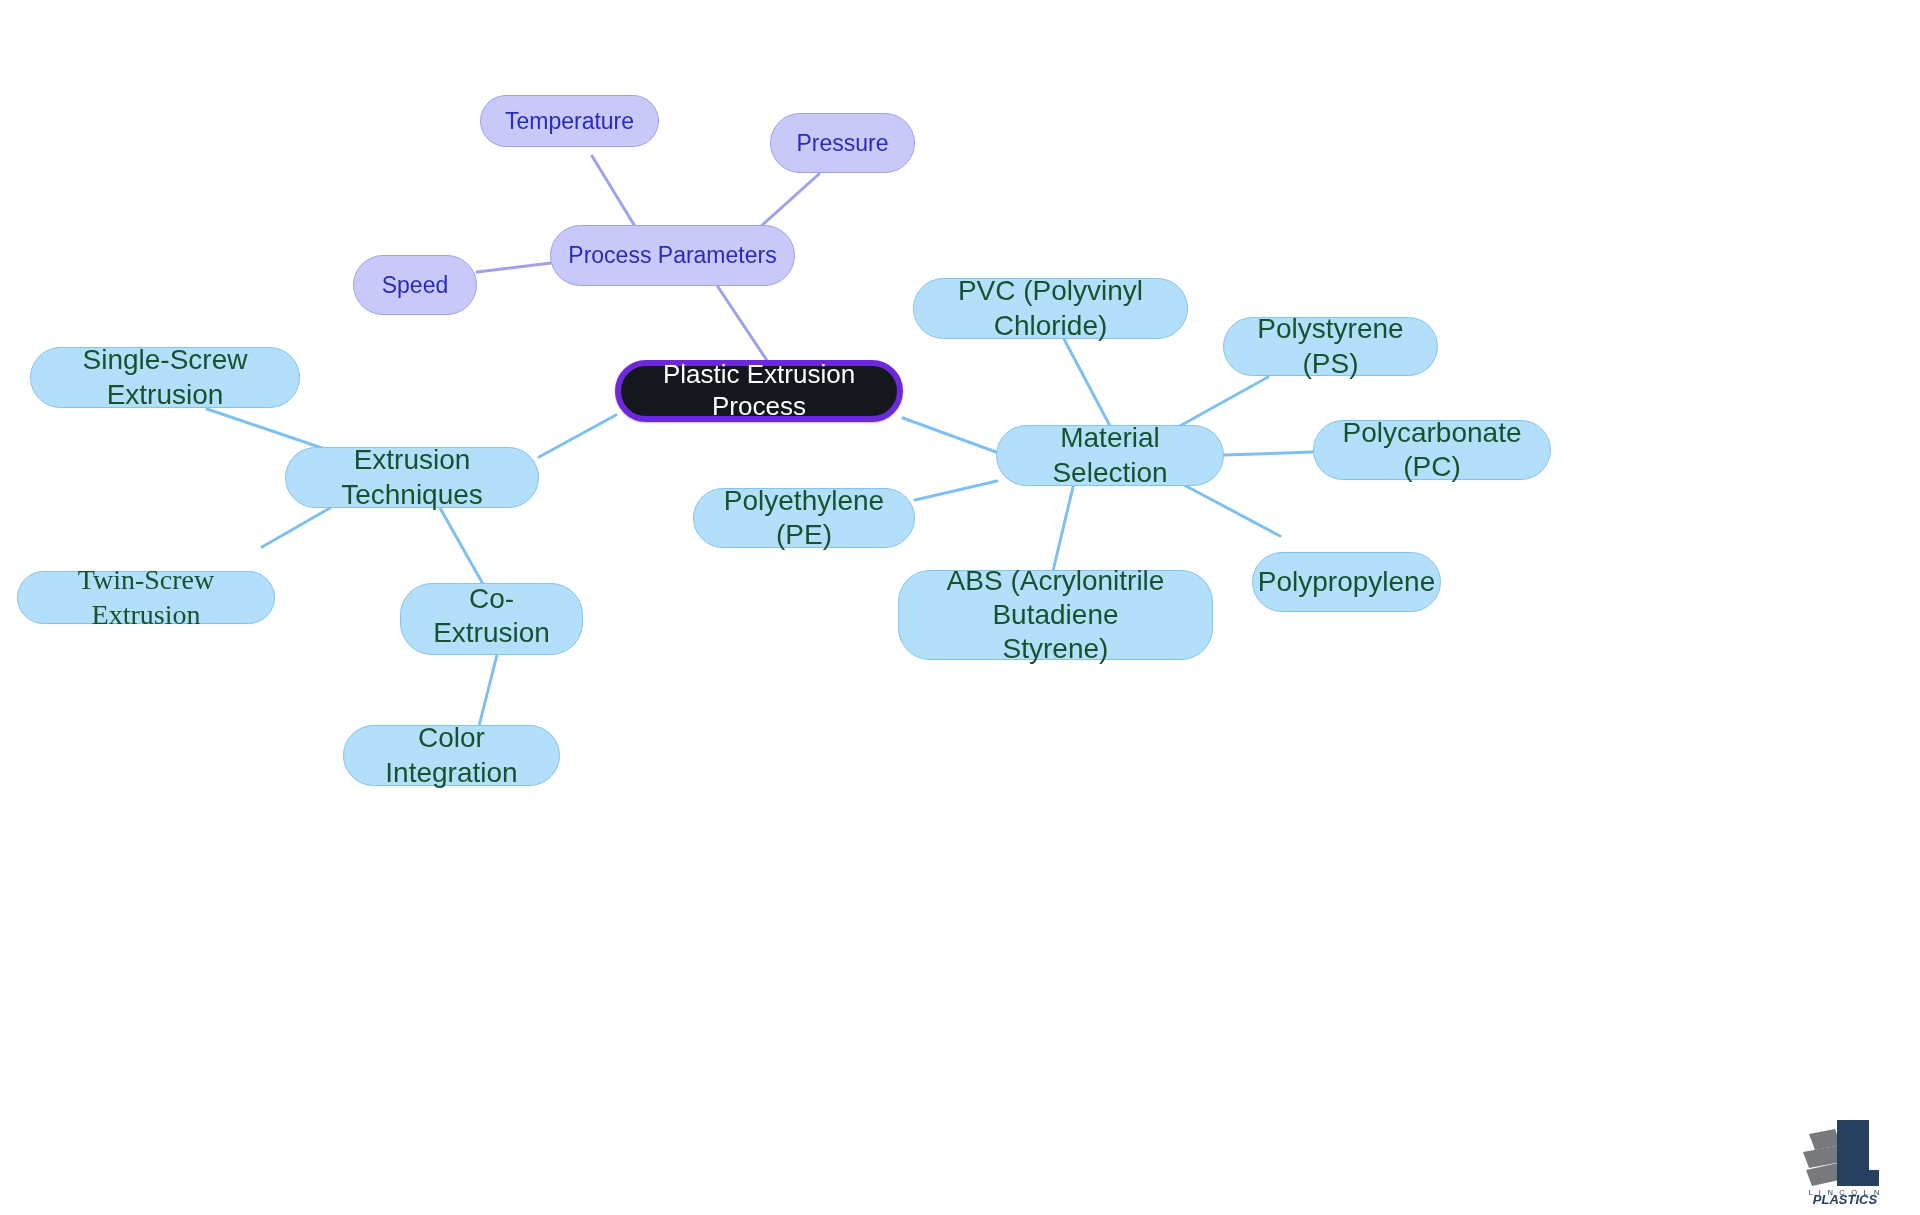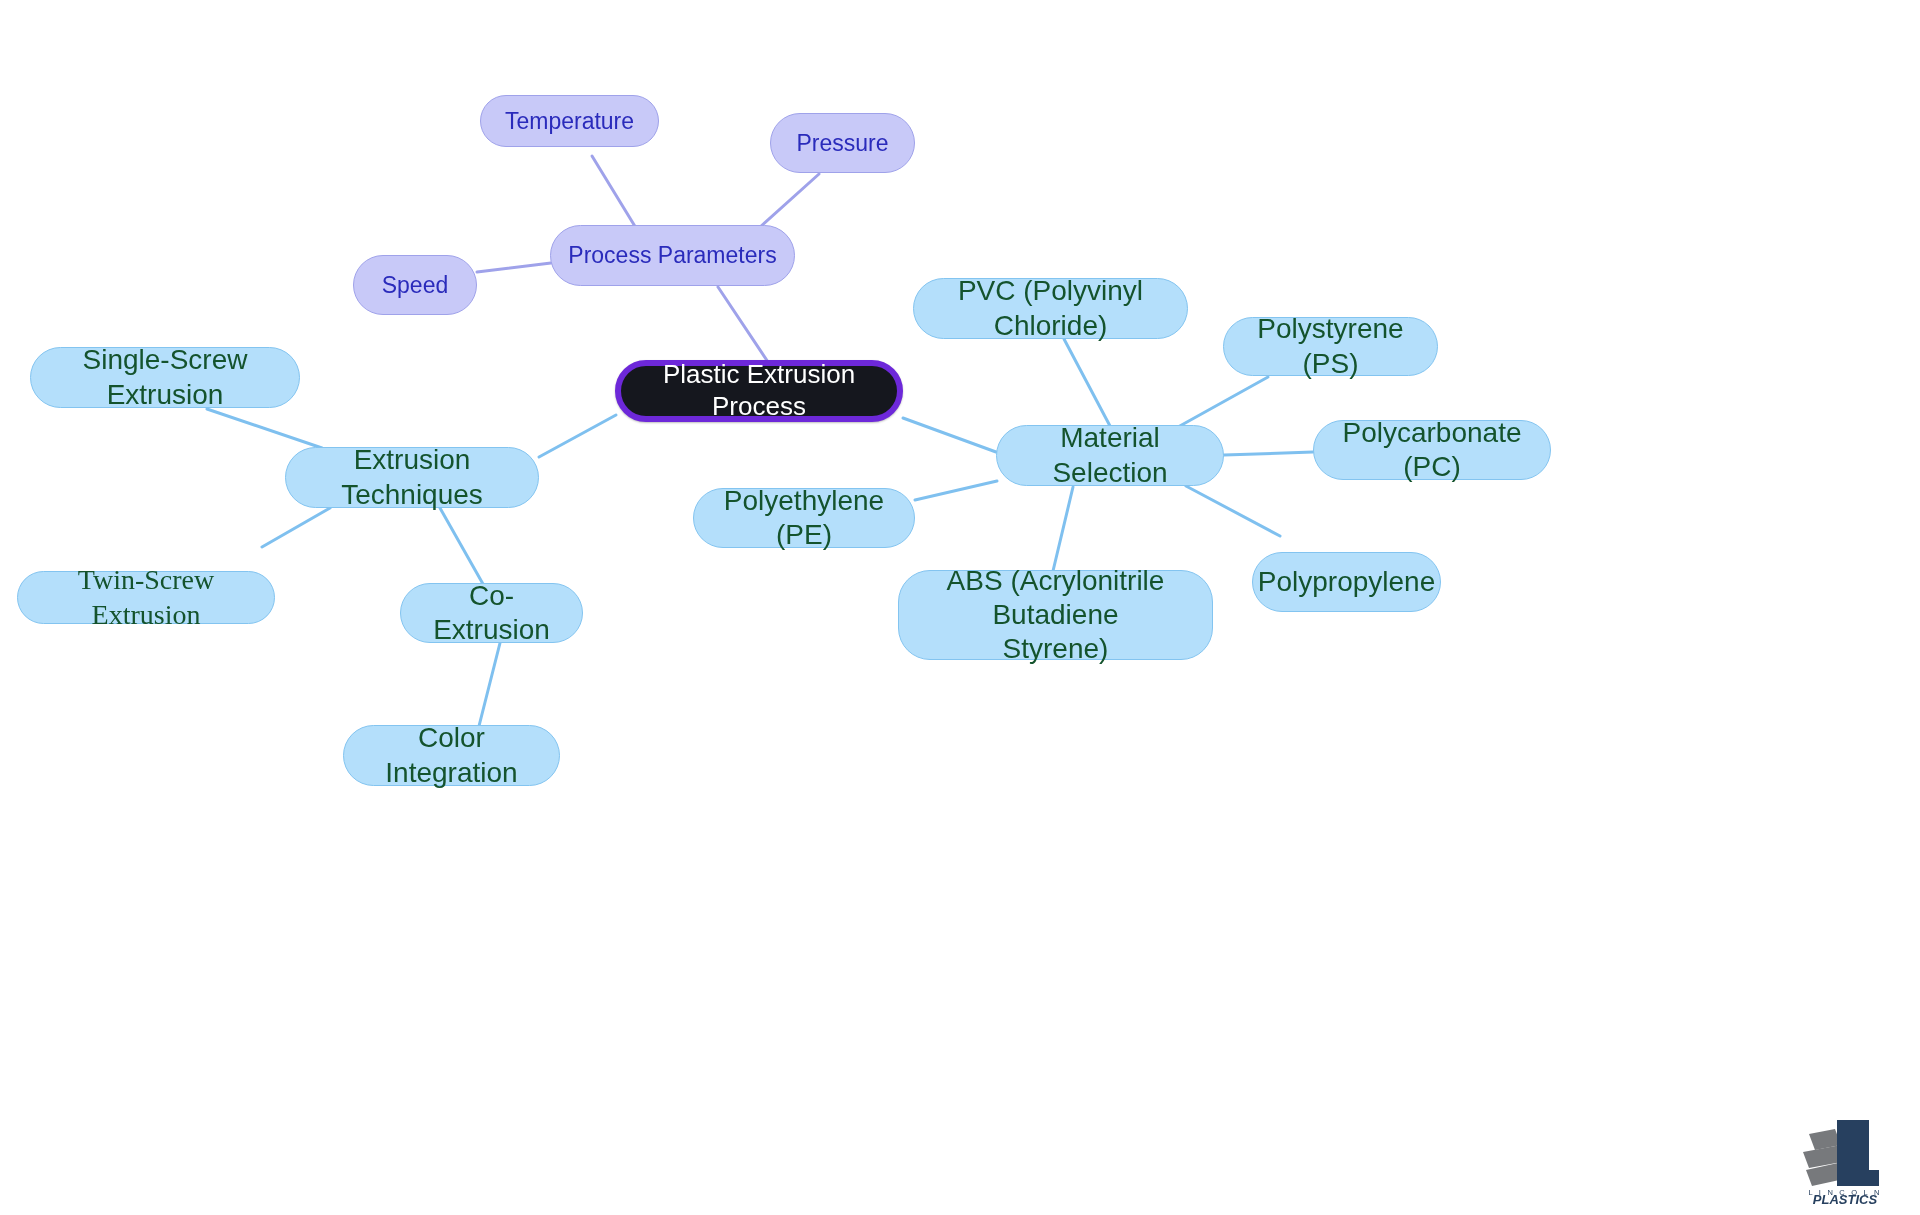--- a/index.html
+++ b/index.html
@@ -107,21 +107,21 @@
 
   <div class="node branch-blue" style="left:285px; top:447px; width:254px; height:61px;">
     <span>Extrusion Techniques</span>
   </div>
   <div class="node branch-blue" style="left:30px; top:347px; width:270px; height:61px;">
     <span>Single-Screw Extrusion</span>
   </div>
   <div class="node branch-blue" style="left:17px; top:571px; width:258px; height:53px;font-family:Liberation Serif, serif;">
     <span>Twin-Screw Extrusion</span>
   </div>
-  <div class="node branch-blue" style="left:400px; top:583px; width:183px; height:60px;">
+  <div class="node branch-blue" style="left:400px; top:583px; width:183px; height:72px;align-items:flex-end;">
     <span>Co-Extrusion</span>
   </div>
   <div class="node branch-blue" style="left:343px; top:725px; width:217px; height:61px;">
     <span>Color Integration</span>
   </div>
 
   <div class="node branch-blue" style="left:996px; top:425px; width:228px; height:61px;">
     <span>Material Selection</span>
   </div>
   <div class="node branch-blue" style="left:913px; top:278px; width:275px; height:61px;">

